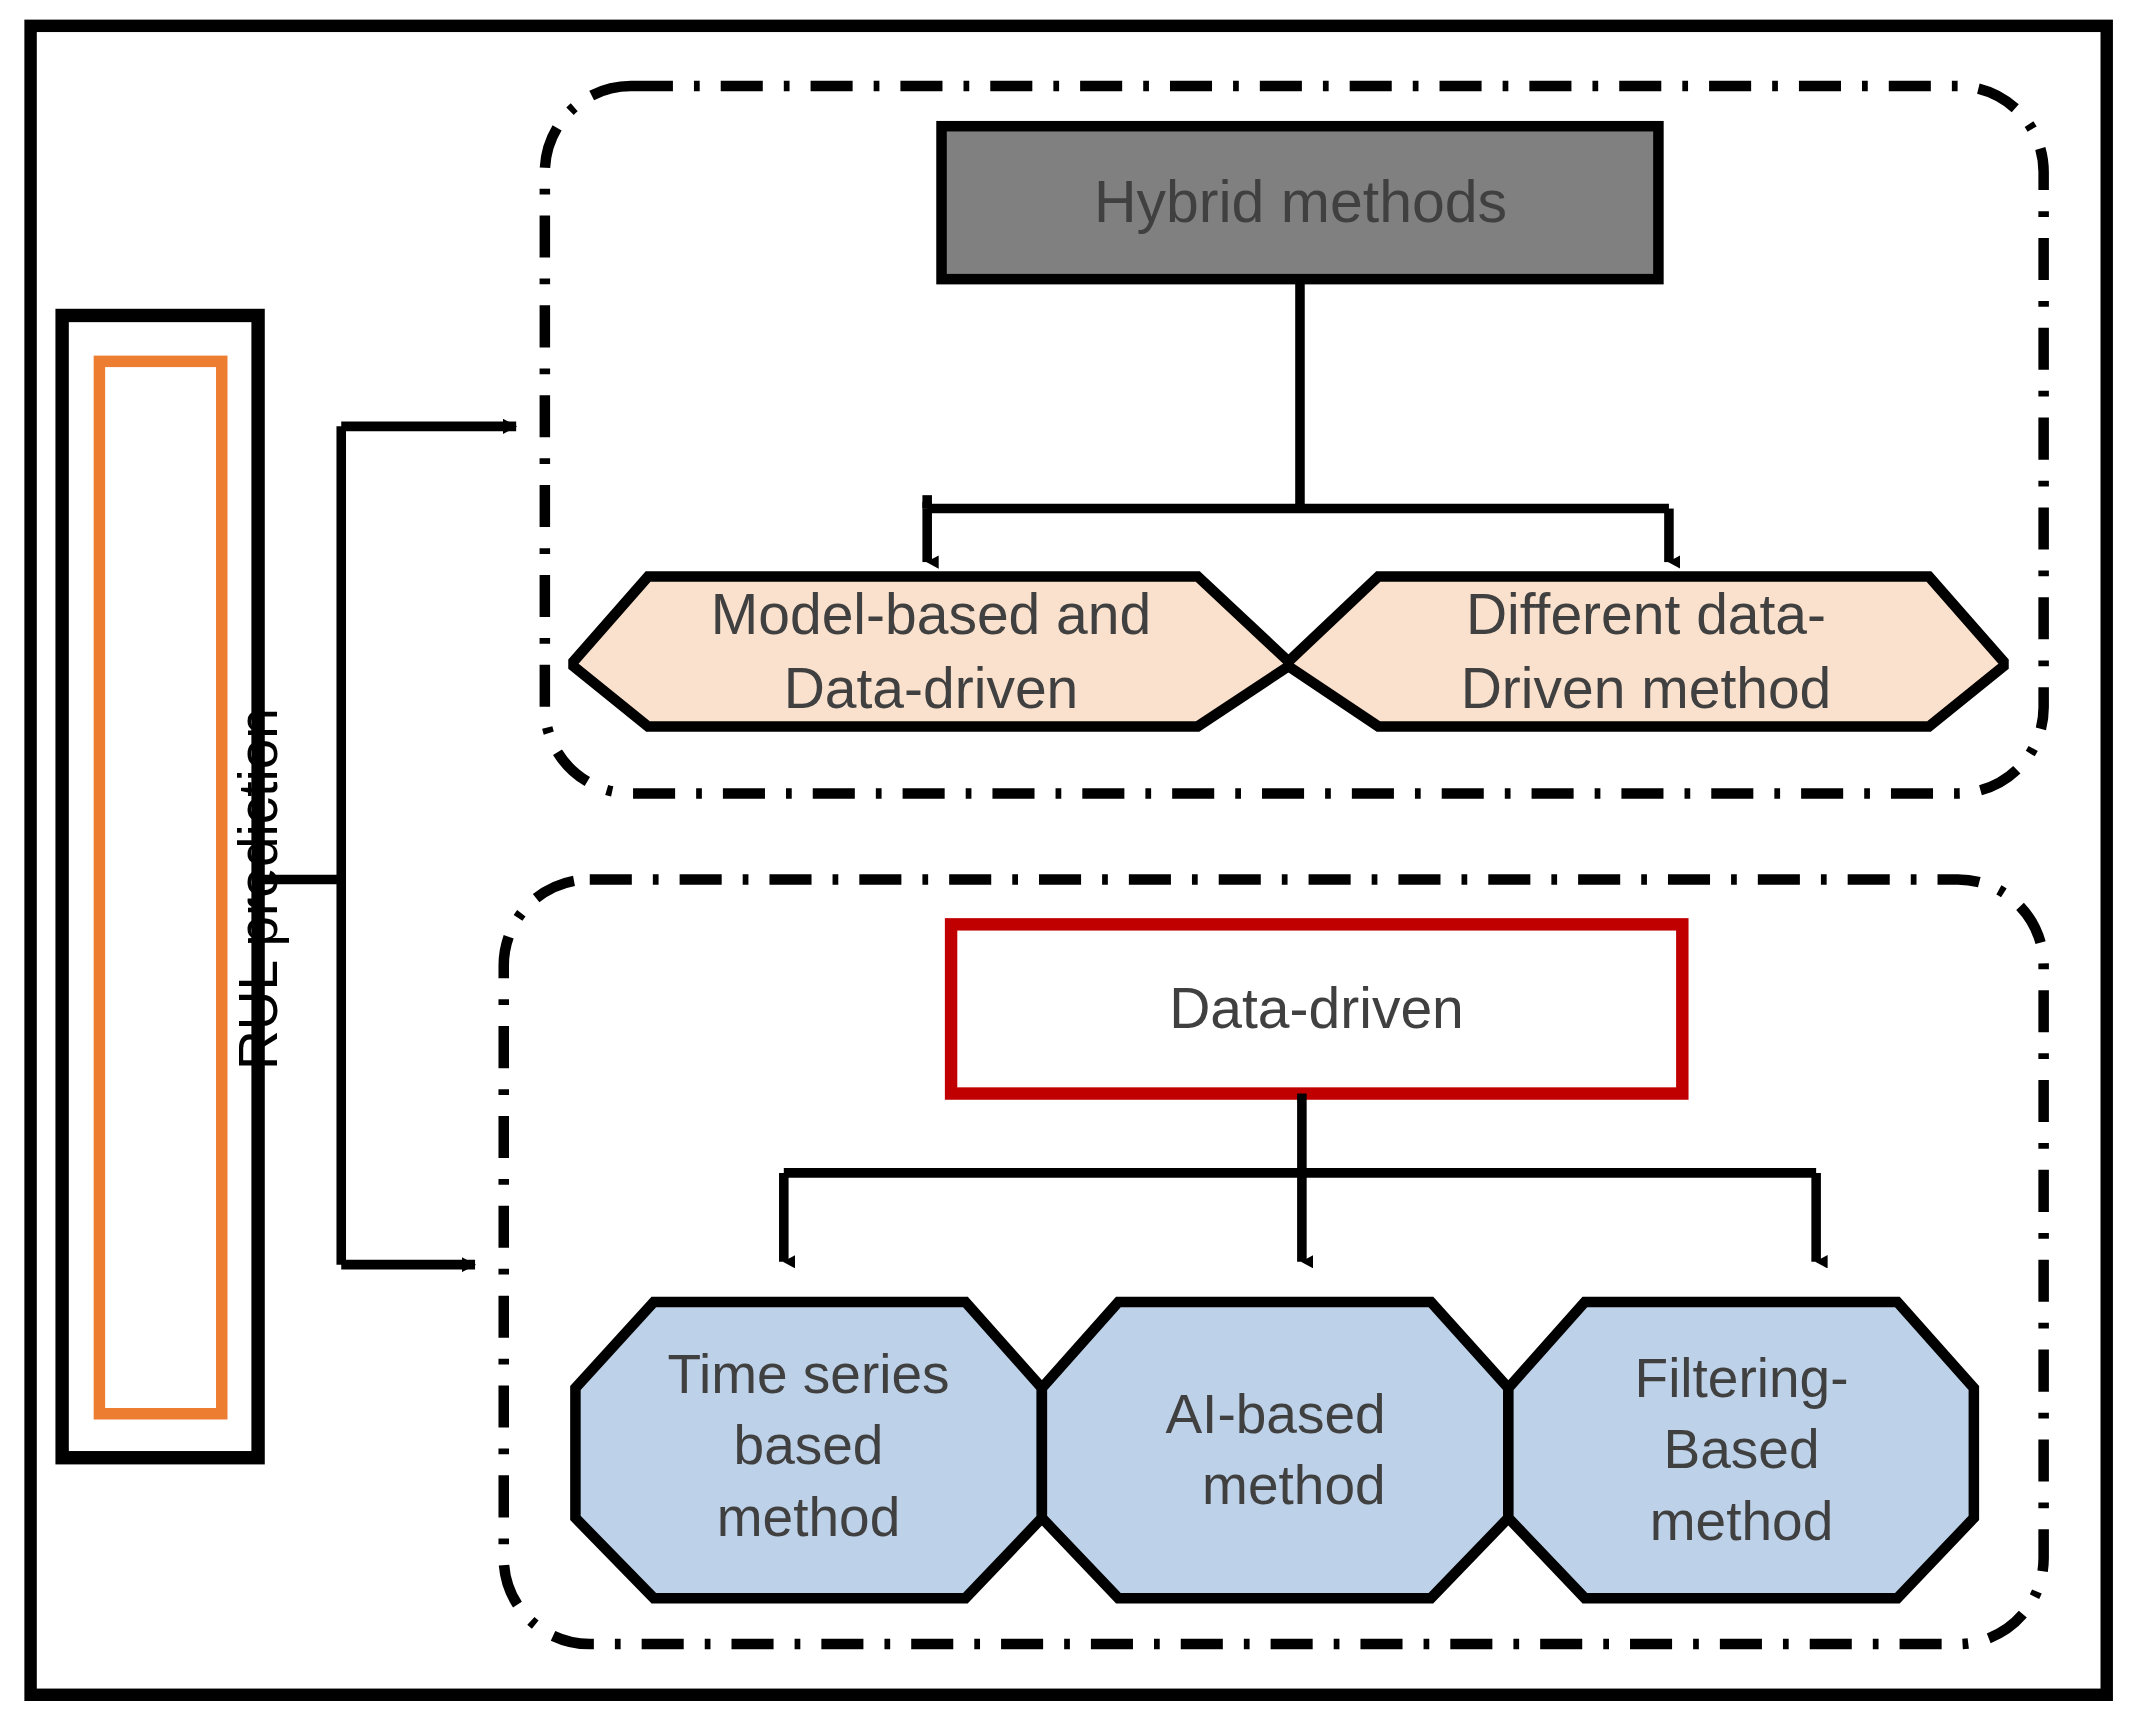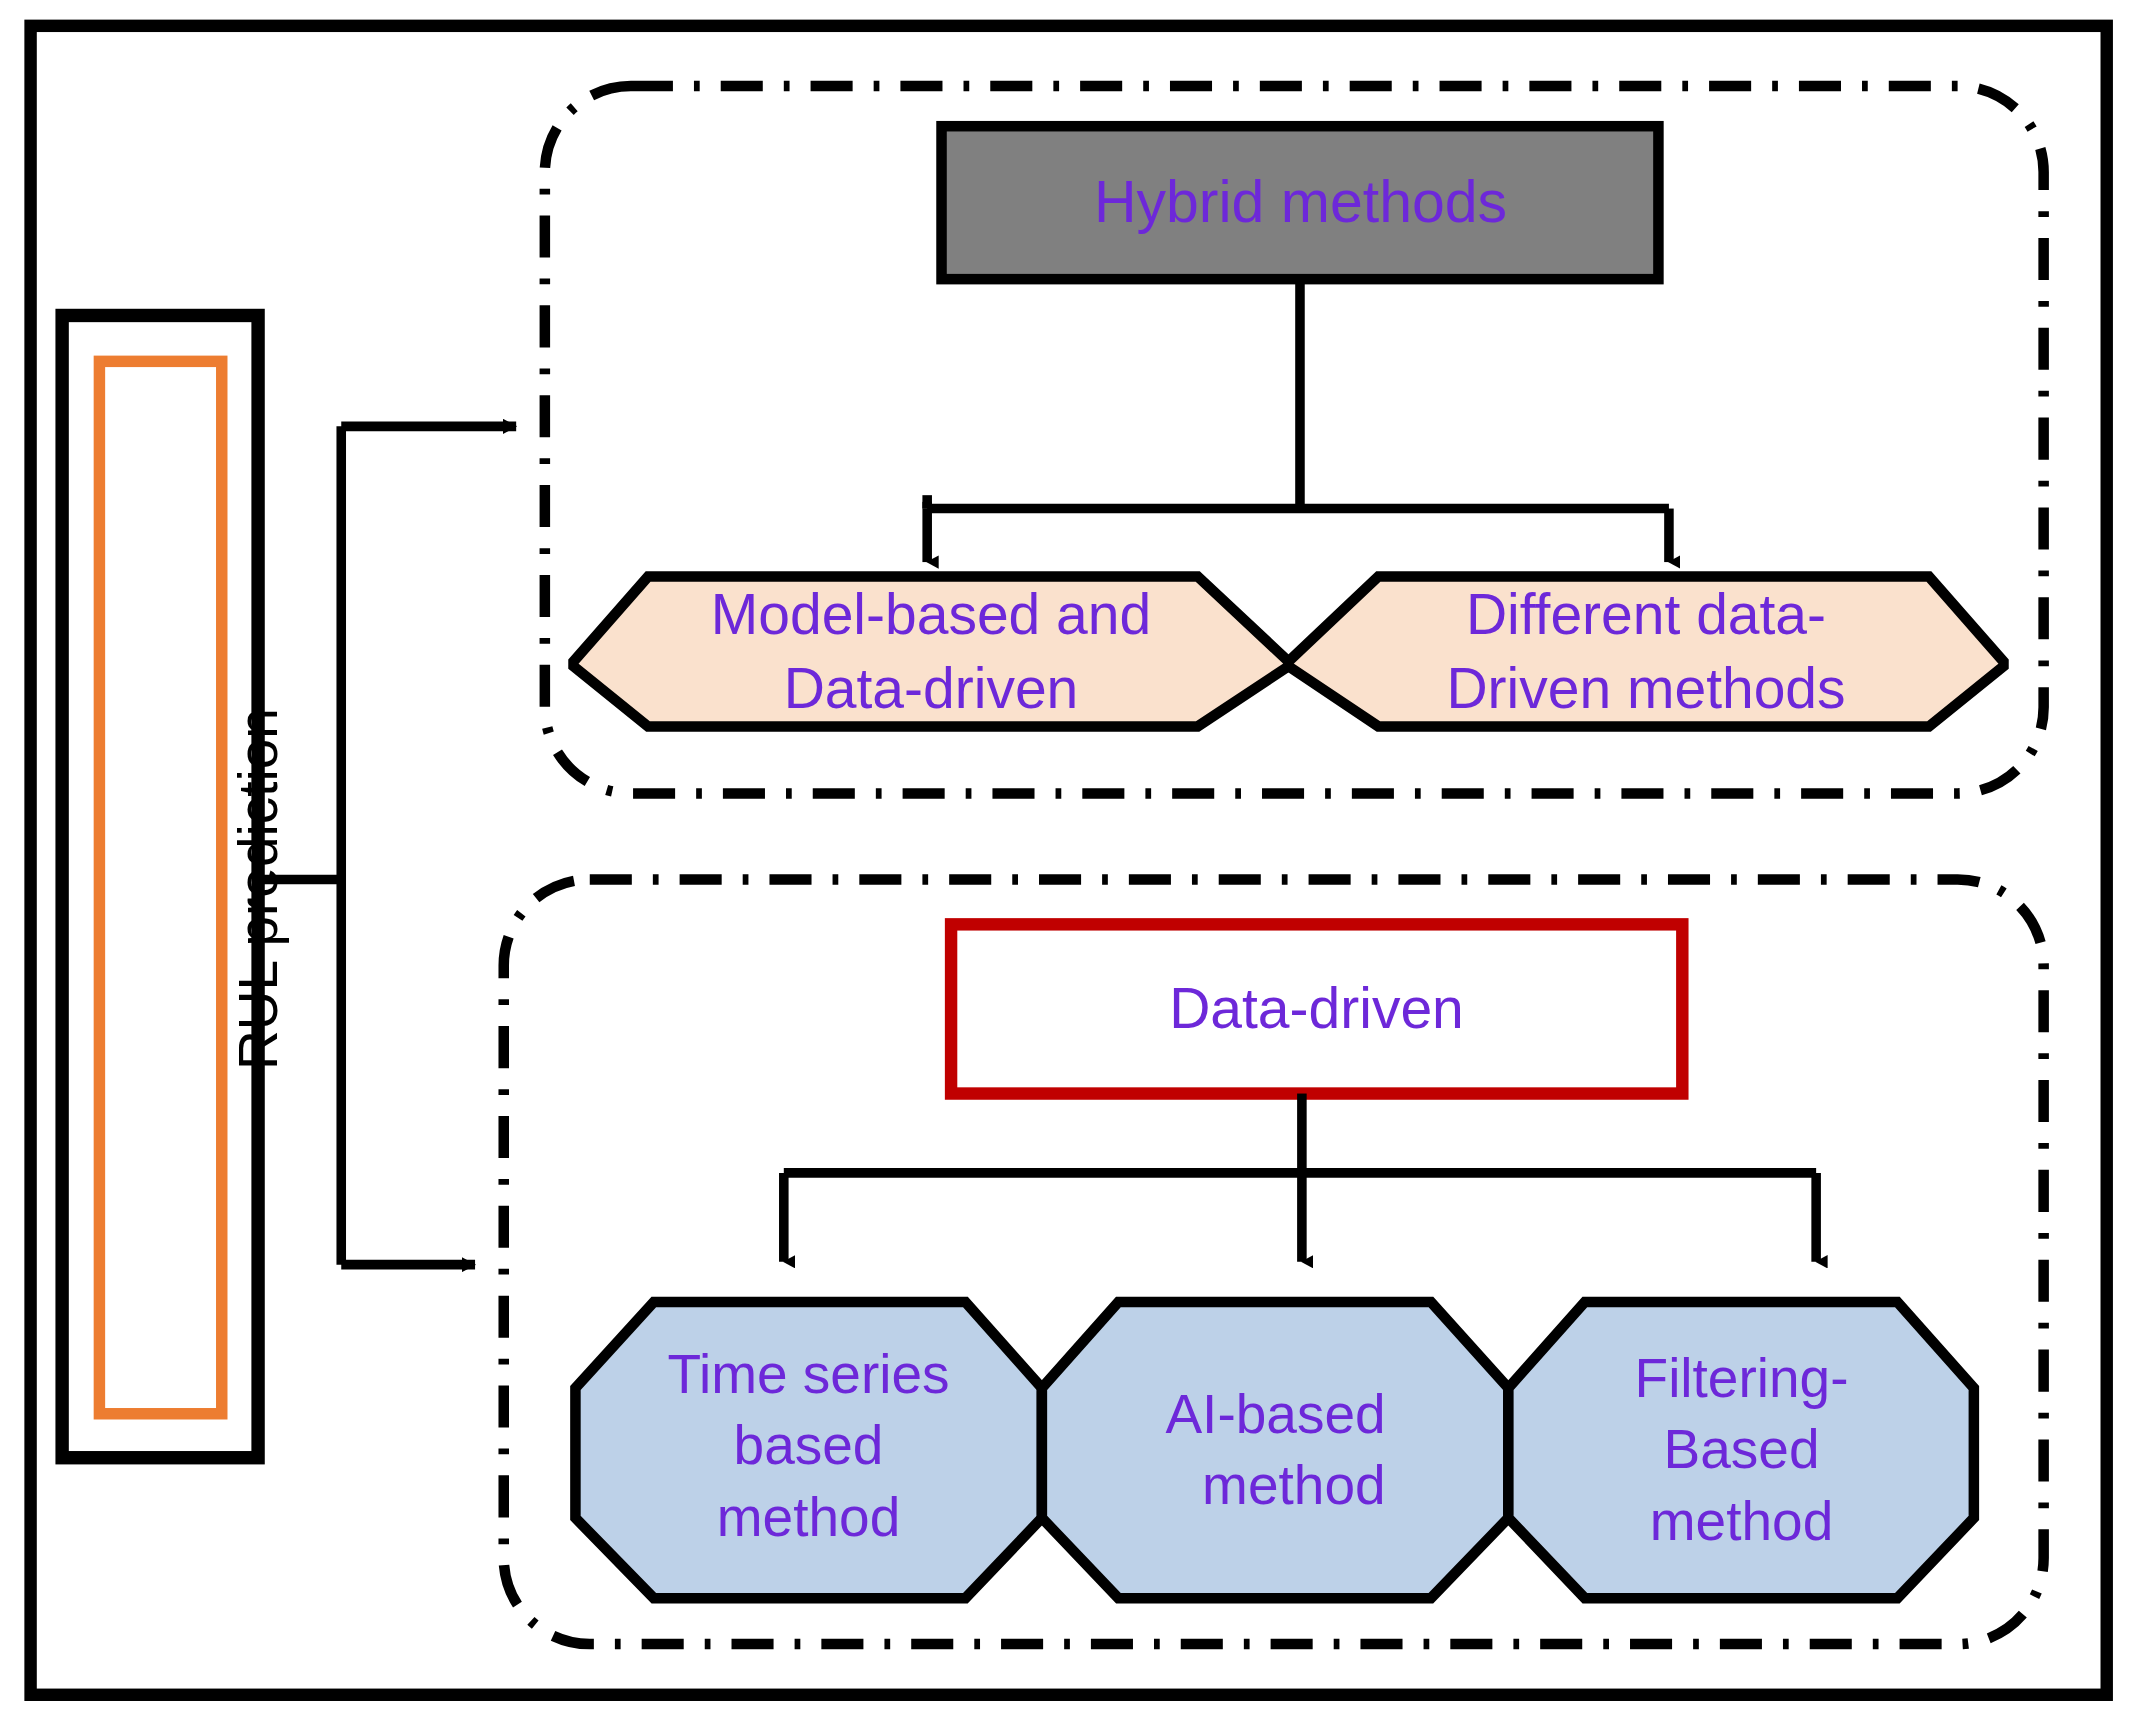--- a/index.html
+++ b/index.html
@@ -23,21 +23,21 @@
     top: 0;
     width: 2144px;
     height: 1734px;
   }
   .lbl {
     position: absolute;
     display: flex;
     align-items: center;
     justify-content: center;
     text-align: center;
-    color: #6d28d9;
+    color: #404040;
     line-height: 1.30;
     white-space: pre-line;
     pointer-events: none;
   }
   .lbl-rot {
     position: absolute;
     display: flex;
     align-items: center;
     justify-content: center;
     text-align: center;
@@ -112,21 +112,21 @@
   </svg>
 
   <div class="lbl-rot f-rul" style="left:-220px; top:865px; width:956px; height:48px; transform:rotate(-90deg);">RUL prediction</div>
 
   <div class="lbl f-hybrid" style="left:942px; top:126px; width:717px; height:153px;">Hybrid methods</div>
 
   <div class="lbl f-peach" style="left:585px; top:576px; width:692px; height:150px;">Model-based and
 Data-driven</div>
 
   <div class="lbl f-peach" style="left:1300px; top:576px; width:692px; height:150px;">Different data-
-Driven methods</div>
+Driven method</div>
 
   <div class="lbl f-dd" style="left:951px; top:924px; width:731px; height:169px;">Data-driven</div>
 
   <div class="lbl f-blue" style="left:578px; top:1298px; width:461px; height:296px;">Time series
 based
 method</div>
 
   <div class="lbl f-blue" style="left:1045px; top:1302px; width:461px; height:296px;text-align:right;">AI-based
 method</div>
 

